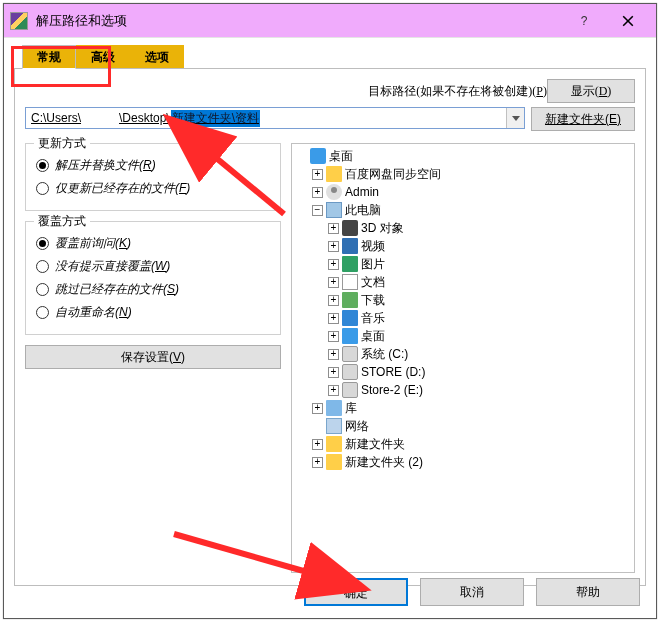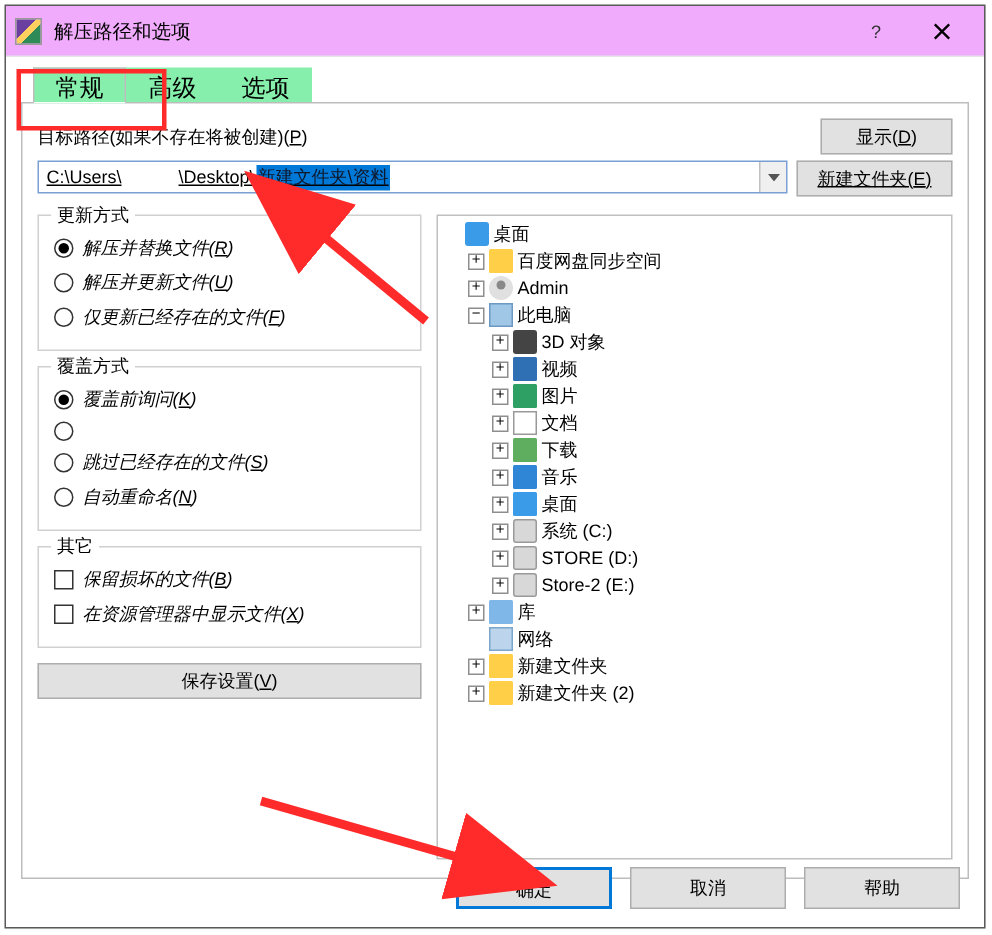--- a/index.html
+++ b/index.html
@@ -50,45 +50,46 @@
   }
   .tabs {
     display: flex;
     gap: 0;
     position: relative;
     padding-left: 8px;
     height: 24px;
   }
   .tab {
     padding: 3px 14px;
-    font-size: 16px;
+    font-size: 12px;
     border: 1px solid transparent;
     border-bottom: none;
     position: relative;
     top: 1px;
-    background: #86efac;
+    background: #eab308;
+    font-weight: bold;
   }
   .tab.active {
     border-color: #bdbdbd;
     border-bottom: 1px solid #fff;
     z-index: 2;
   }
   .tab-body {
     border: 1px solid #bdbdbd;
     padding: 10px 10px 12px 10px;
     position: relative;
     background: #fff;
   }
   .redbox {
     position: absolute;
     border: 3px solid #ff2a2a;
     pointer-events: none;
     z-index: 10;
   }
-  .target-row { display:flex; align-items:center; justify-content:space-between; }
+  .target-row { display:flex; align-items:center; justify-content:flex-end;font-family:Liberation Serif, serif; }
   .target-label { font-size: 12px; }
   .btn-std {
     background: #e1e1e1;
     border: 1px solid #adadad;
     padding: 3px 10px;
     font-size: 12px;
     min-width: 88px;
     text-align: center;
     height: 24px;
     line-height: 16px;
@@ -278,58 +279,44 @@
         <div class="col-left">
 
           <div class="group">
             <div class="legend">更新方式</div>
             <div class="opt">
               <span class="radio checked"></span>
               <span><span>解压并替换文件(</span><span class="und">R</span><span>)</span></span>
             </div>
             <div class="opt">
               <span class="radio"></span>
-              <span><span>解压并更新文件(</span><span class="und">U</span><span>)</span></span>
-            </div>
-            <div class="opt">
-              <span class="radio"></span>
               <span><span>仅更新已经存在的文件(</span><span class="und">F</span><span>)</span></span>
             </div>
           </div>
 
           <div class="group">
             <div class="legend">覆盖方式</div>
             <div class="opt">
               <span class="radio checked"></span>
               <span><span>覆盖前询问(</span><span class="und">K</span><span>)</span></span>
             </div>
             <div class="opt">
               <span class="radio"></span>
+              <span><span>没有提示直接覆盖(</span><span class="und">W</span><span>)</span></span>
             </div>
             <div class="opt">
               <span class="radio"></span>
               <span><span>跳过已经存在的文件(</span><span class="und">S</span><span>)</span></span>
             </div>
             <div class="opt">
               <span class="radio"></span>
               <span><span>自动重命名(</span><span class="und">N</span><span>)</span></span>
             </div>
           </div>
 
-          <div class="group">
-            <div class="legend">其它</div>
-            <div class="opt">
-              <span class="check"></span>
-              <span><span>保留损坏的文件(</span><span class="und">B</span><span>)</span></span>
-            </div>
-            <div class="opt">
-              <span class="check"></span>
-              <span><span>在资源管理器中显示文件(</span><span class="und">X</span><span>)</span></span>
-            </div>
-          </div>
 
           <div class="save-row">
             <div class="btn-std">
               <span>保存设置(</span><span class="und">V</span><span>)</span>
             </div>
           </div>
 
         </div>
 
         <div class="col-right">

